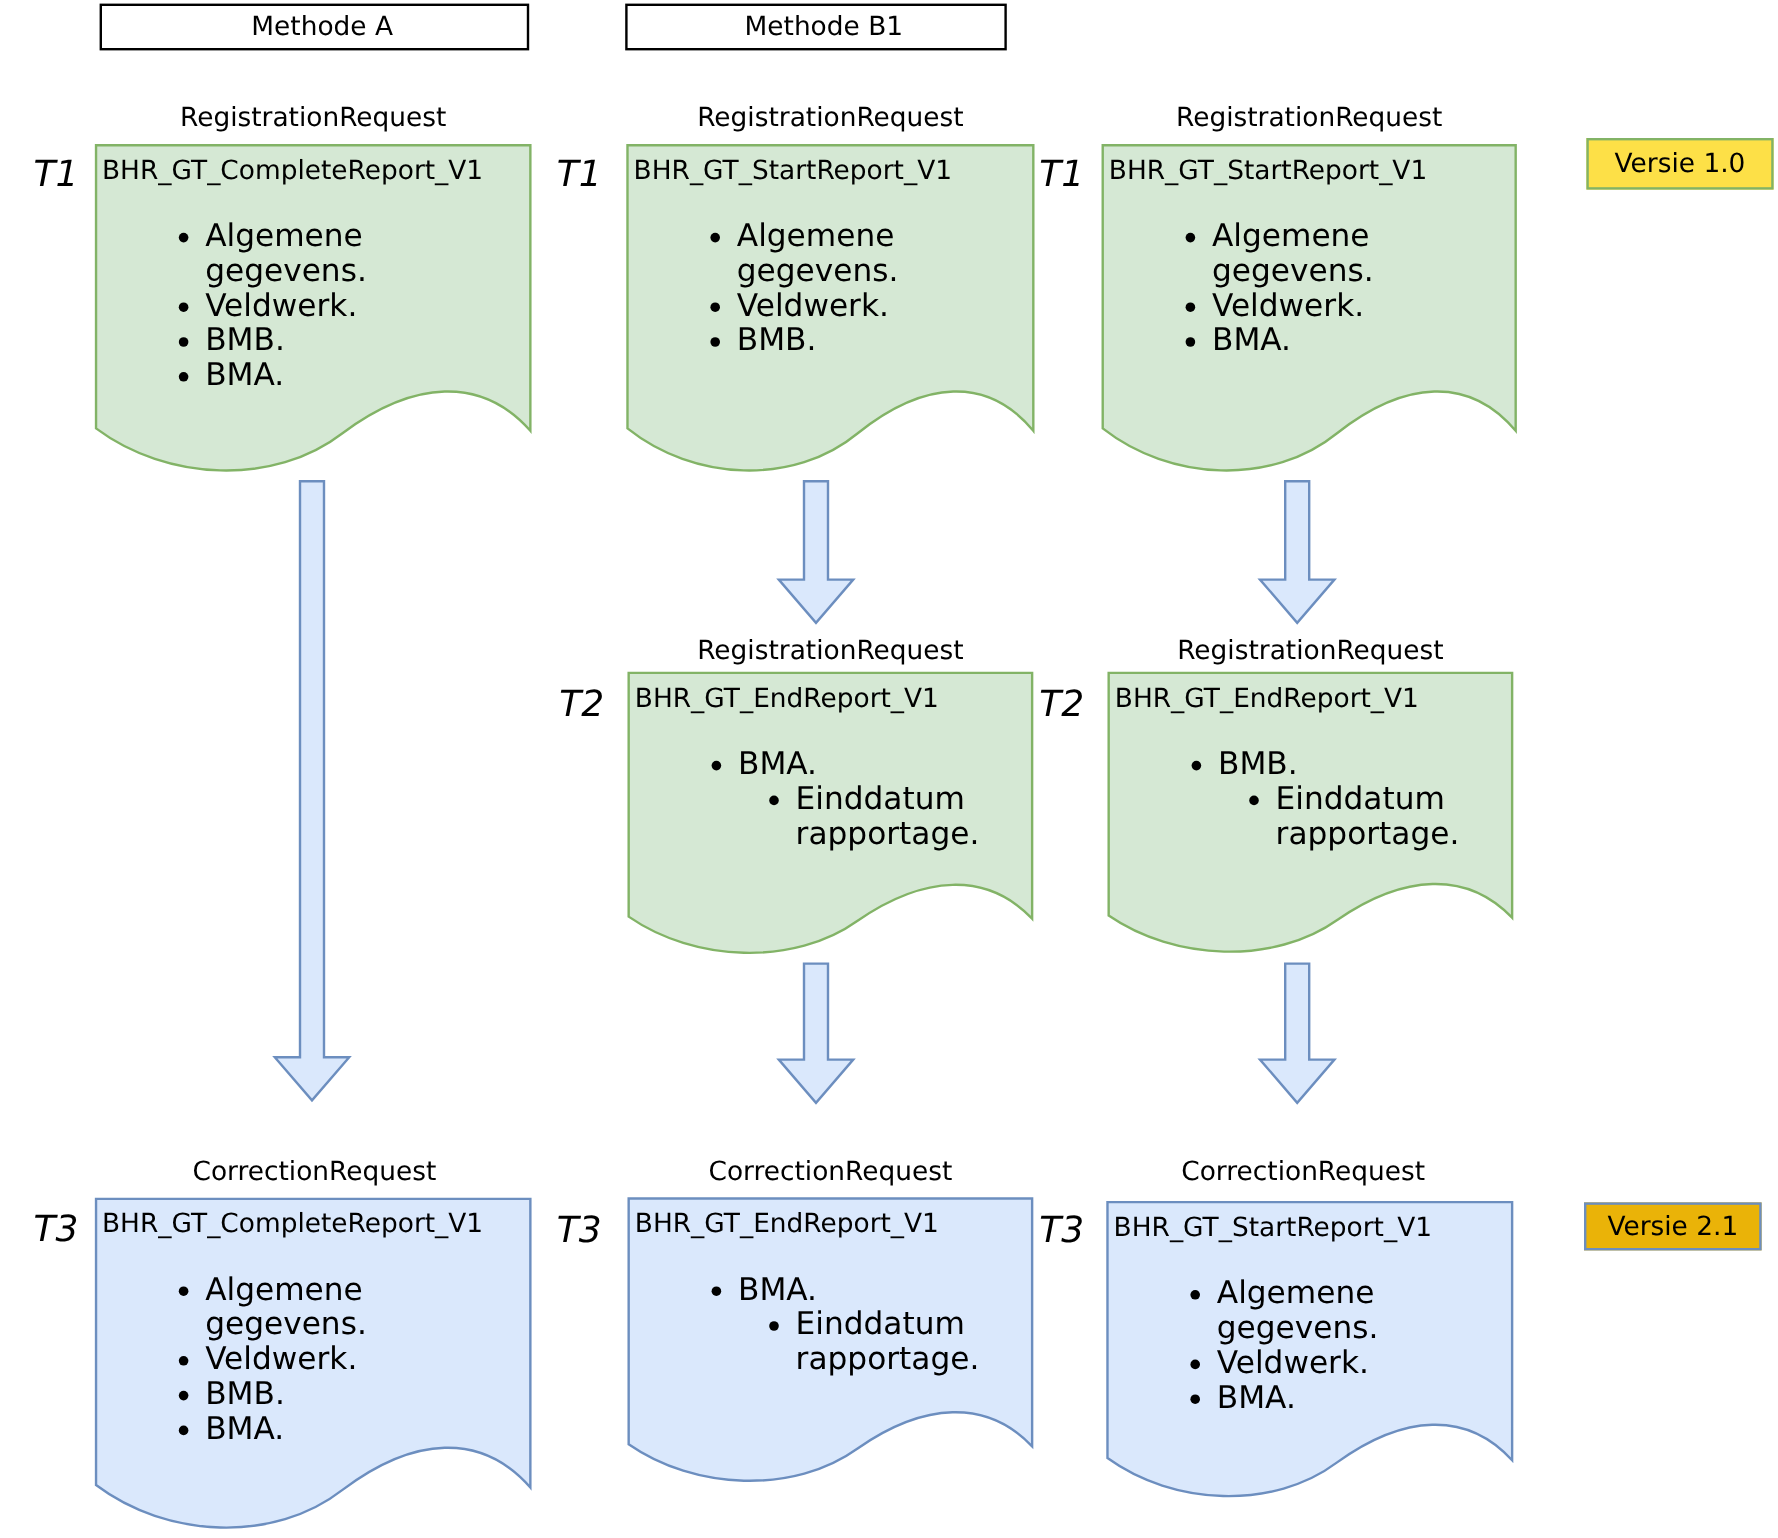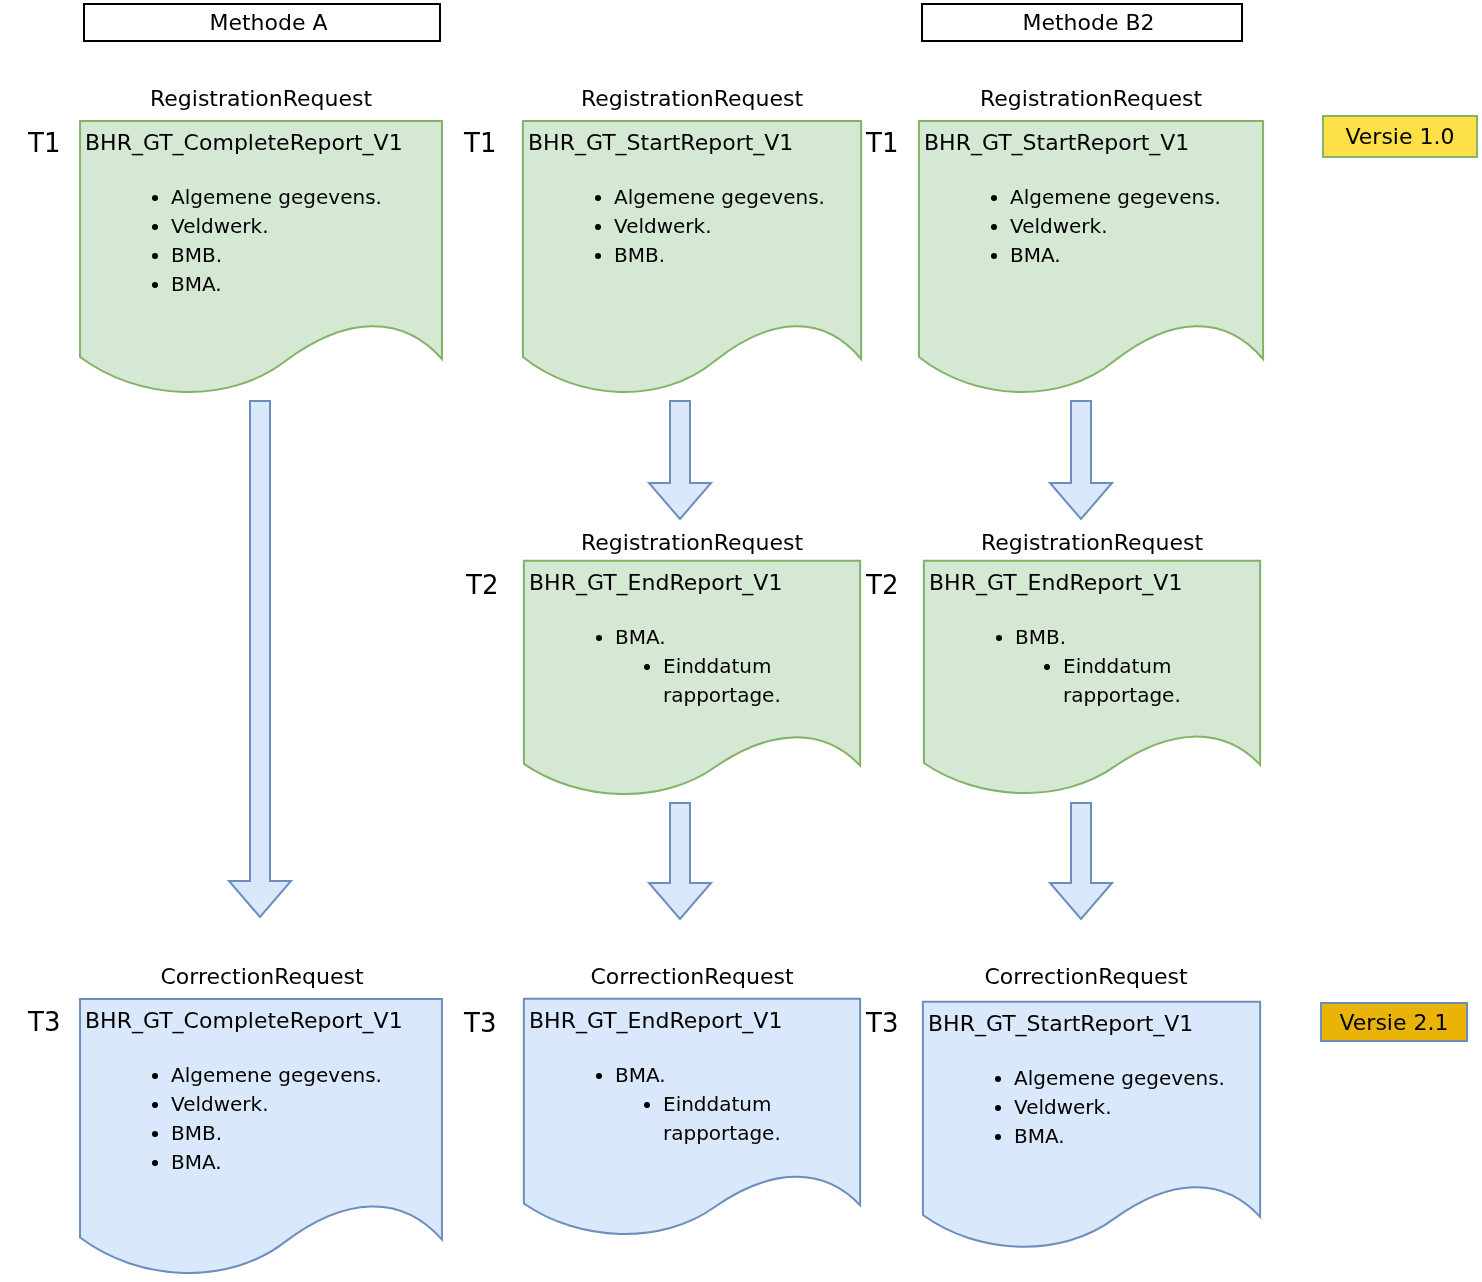--- a/index.html
+++ b/index.html
@@ -21,55 +21,56 @@
     padding-left:13px;
   }
   .reqlabel {
     position:absolute;
     font-size:22px;
     white-space:nowrap;
     transform:translateX(-50%);
   }
   .tlabel {
     position:absolute;
-    font-size:26px;
+    font-size:30px;
     white-space:nowrap;
+    font-style:italic;
   }
   .doc { position:absolute; }
   .doc > svg.shape { position:absolute; left:0; top:0; width:100%; height:100%; overflow:visible; }
   .doc-content { position:relative; padding:11px 6px 0 7px; }
   .doc-title { font-size:22px; white-space:nowrap; line-height:26px; }
   .doc ul {
     margin:27px 0 0 0;
     padding:0 0 0 86px;
     list-style:disc outside;
   }
-  .doc li { font-size:20px; line-height:29px; }
+  .doc li { font-size:26px; line-height:29px; }
   .doc li.narrow { max-width:175px;margin-left:48px; }
   .arrow { position:absolute; }
   .arrow svg { display:block; overflow:visible; }
   .badge {
     position:absolute;
     border:2px solid;
     display:flex; align-items:center; justify-content:center;
     font-size:22px;
     box-sizing:border-box;
     white-space:nowrap;
   }
 </style>
 </head>
 <body>
 
 <div id="canvas">
 
   <div class="hdr" style="left:83px;top:3px;width:358px;height:39px">
     <span>Methode A</span>
   </div>
-  <div class="hdr" style="left:921px;top:3px;width:322px;height:39px">
-    <span>Methode B2</span>
+  <div class="hdr" style="left:521px;top:3px;width:318px;height:39px">
+    <span>Methode B1</span>
   </div>
 
   <div class="reqlabel" style="left:261px;top:86px">RegistrationRequest</div>
   <div class="reqlabel" style="left:692px;top:86px">RegistrationRequest</div>
   <div class="reqlabel" style="left:1091px;top:86px">RegistrationRequest</div>
 
   <div class="tlabel" style="left:28px;top:128px">T1</div>
   <div class="tlabel" style="left:464px;top:128px">T1</div>
   <div class="tlabel" style="left:866px;top:128px">T1</div>
 

